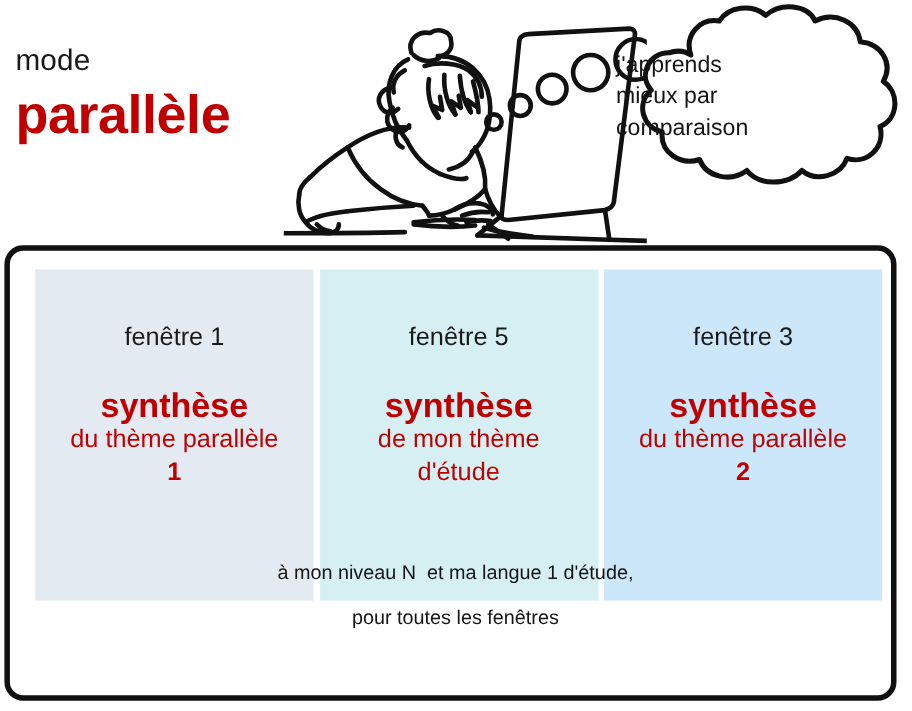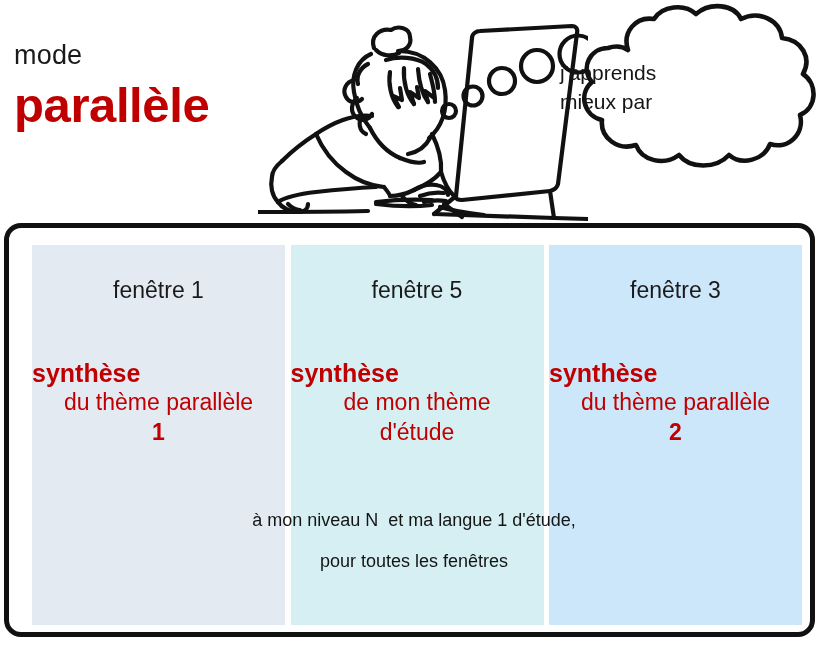--- a/index.html
+++ b/index.html
@@ -88,40 +88,41 @@
   }
   #panels {
     position: absolute;
     left: 23px; top: 17px;
     width: 770px; height: 380px;
     display: flex;
     justify-content: space-between;
   }
   .panel {
     width: 253px;
-    height: 380px;
+    height: 301px;
     box-sizing: border-box;
-    padding-top: 32px;
+    padding-top: 48px;
   }
   .panel-1 { background: #e4eaf2; }
   .panel-2 { background: #d5eff3; }
   .panel-3 { background: #cce6fa; }
 
   .panel-window-label {
     font-size: 23px;
     color: #1a1a1a;
     text-align: center;
     line-height: 27px;
   }
   .panel-synthese {
-    font-size: 25px;
+    font-size: 31px;
     font-weight: bold;
     color: #c00000;
+    text-align: center;
     line-height: 28px;
-    margin-top: 55px;
+    margin-top: 35px;
   }
   .panel-desc {
     font-size: 23px;
     color: #c00000;
     text-align: center;
     line-height: 30px;
     margin-top: 0;
     white-space: nowrap;
   }
   .panel-desc .num {
@@ -246,20 +247,21 @@
                C156 167 130 167 119 153
                C104 164 82 159 76 143
                C58 149 40 136 42 118
                C24 114 18 92 32 80
                C20 66 30 46 48 46
                C54 44 62 44 68 48 Z"></path>
     </svg>
     <div id="bubble-text">
       <div class="bline">j'apprends</div>
       <div class="bline">mieux par</div>
+      <div class="bline">comparaison</div>
     </div>
   </div>
 </div>
 
 <div id="window-frame">
 
   <div id="panels">
 
     <div class="panel panel-1">
       <div class="panel-window-label">fenêtre 1</div>

